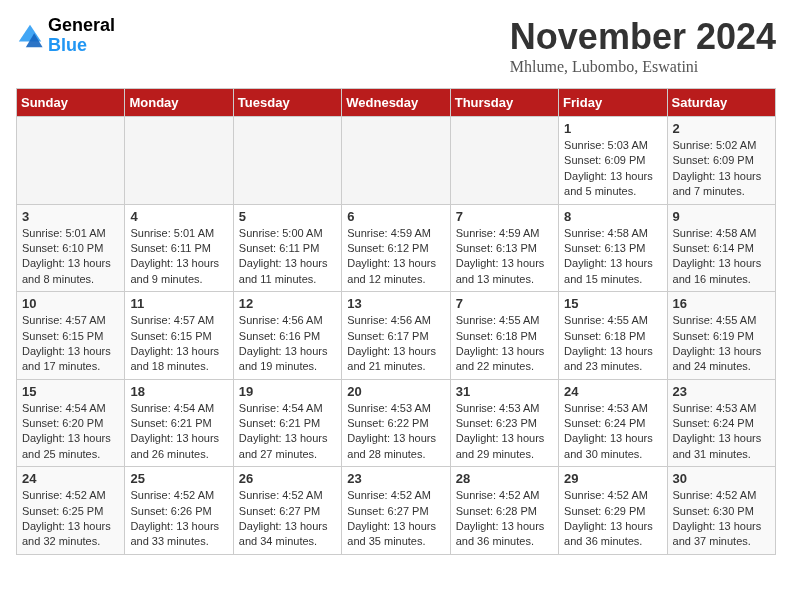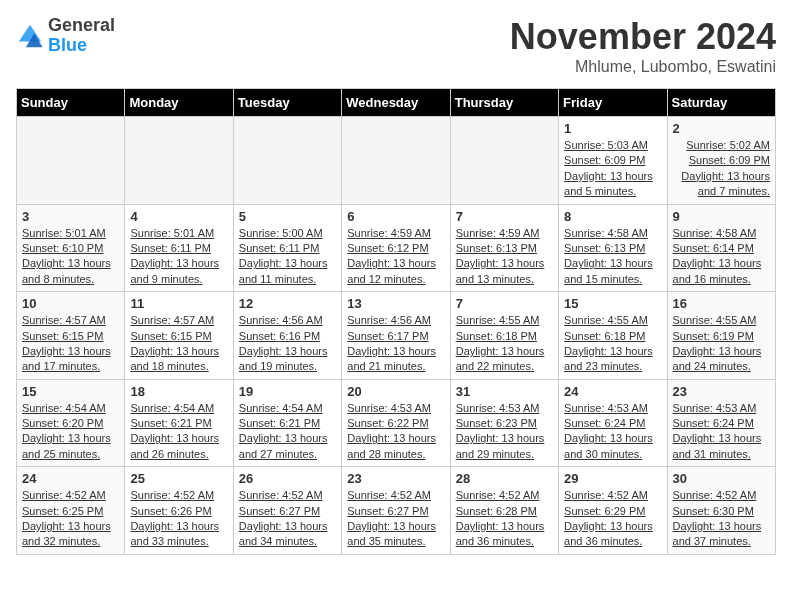--- a/index.html
+++ b/index.html
@@ -19,45 +19,46 @@
     .logo {
       display: flex;
       align-items: center;
       gap: 4px;
     }
     .logo-text {
       font-size: 18px;
       font-weight: bold;
       line-height: 1.1;
     }
-    .logo-general { color: #404040; }
+    .logo-general { color: #000000; }
     .logo-blue { color: #2196F3; }
     .logo-icon {
       width: 28px;
       height: 28px;
     }
     .title-area {
-      text-align: right;
+      text-align: left;
     }
     .month-title {
       font-size: 36px;
       font-weight: bold;
       color: #333;
     }
     .location {
       font-size: 16px;
       color: #555;
+      font-family: Liberation Serif, serif;
     }
     table {
       width: 100%;
       border-collapse: collapse;
       table-layout: fixed;
     }
     th {
-      background: #000000;
+      background: #b91c1c;
       color: #fff;
       font-size: 13px;
       font-weight: bold;
       padding: 6px 4px;
       text-align: left;
       border: 1px solid #ccc;
     }
     td {
       border: 1px solid #ccc;
       vertical-align: top;
@@ -75,21 +76,20 @@
     }
     .day-num {
       font-size: 13px;
       font-weight: bold;
       margin-bottom: 2px;
     }
     .cell-info {
       line-height: 1.4;
       font-size: 11px;
       color: #333;
-      text-decoration: underline;
     }
     tr { }
   </style>
 </head>
 <body>
 
 <div class="header-area">
   <div class="logo">
     <svg class="logo-icon" viewBox="0 0 40 40">
       <polygon points="20,4 36,28 4,28" fill="#2196F3" opacity="0.85"></polygon>
@@ -127,21 +127,21 @@
         <td class="empty"></td>
         <td>
           <div class="day-num">1</div>
           <div class="cell-info" style="white-space: pre-line;">Sunrise: 5:03 AM
 Sunset: 6:09 PM
 Daylight: 13 hours
 and 5 minutes.</div>
         </td>
         <td class="weekend">
           <div class="day-num">2</div>
-          <div class="cell-info" style="white-space: pre-line; text-align: right;">Sunrise: 5:02 AM
+          <div class="cell-info" style="white-space: pre-line;">Sunrise: 5:02 AM
 Sunset: 6:09 PM
 Daylight: 13 hours
 and 7 minutes.</div>
         </td>
       </tr>
       <tr>
         <td class="weekend">
           <div class="day-num">3</div>
           <div class="cell-info" style="white-space: pre-line;">Sunrise: 5:01 AM
 Sunset: 6:10 PM

